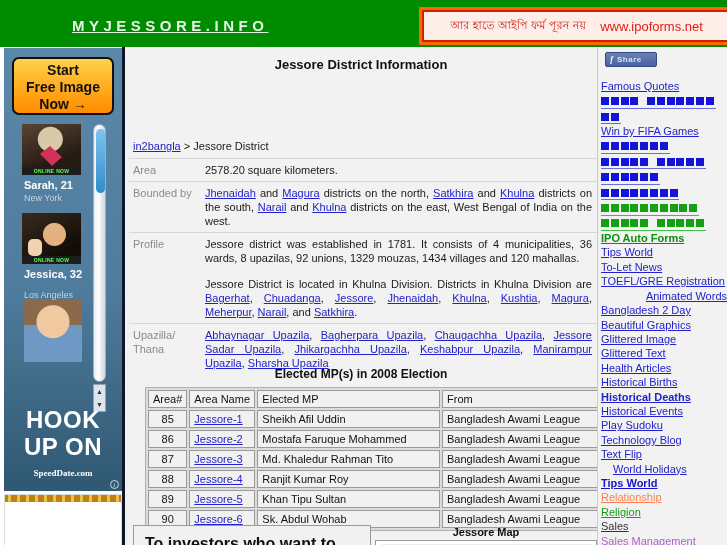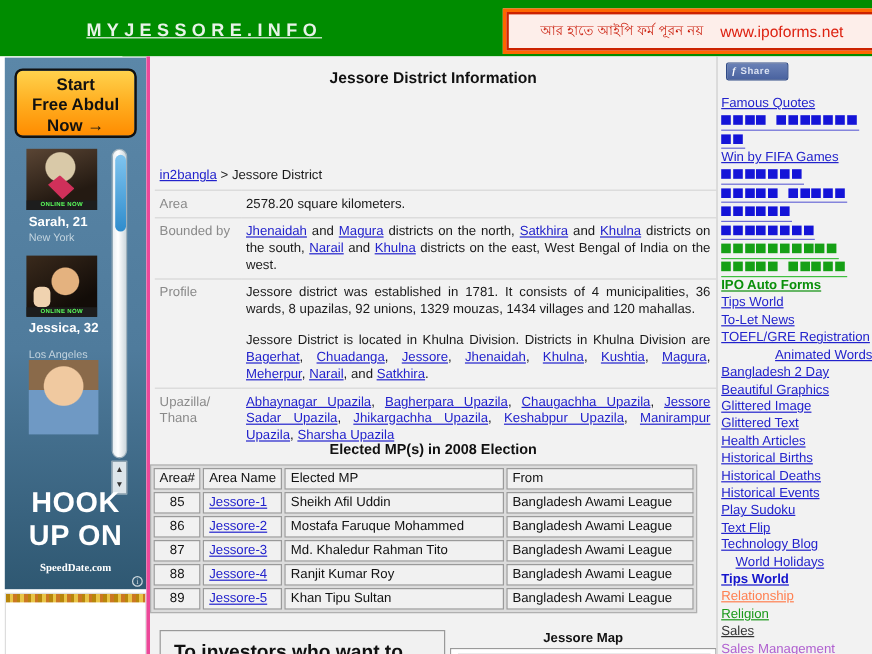--- a/index.html
+++ b/index.html
@@ -117,21 +117,21 @@
     position: absolute; left: 0; top: 16px; width: 118px; text-align: center;
     font-size: 17px; font-weight: bold; font-family: "Liberation Serif", serif;
   }
   #shaadi-logo .s { color: #c0392b; }
   #shaadi-logo .d { color: #1a7a3c; font-size: 12px; }
 
   
   #center {
     position: absolute; left: 122px; top: 47px; width: 475px; height: 498px;
     background: #f2f2f2;
-    border-left: 3px solid #ec4899;
+    border-left: 3px solid #0f172a;
   }
   #page-title {
     position: absolute; left: 0; top: 10px; width: 472px; text-align: center;
     font-size: 13px; font-weight: bold; color: #111;
     font-family: "Liberation Sans", sans-serif;
   }
   #info-table {
     position: absolute; left: 4px; top: 88px; width: 468px;
     border-collapse: collapse; font-size: 11px;
     font-family: "Liberation Sans", sans-serif;
@@ -147,21 +147,21 @@
   #info-table td.lbl { width: 72px; color: #8a8a8a; white-space: nowrap; }
   #info-table td.val { text-align: justify; }
   a.link { color: #2222cc; text-decoration: underline; cursor: pointer; }
 
   #mp-heading {
     position: absolute; left: 0; top: 320px; width: 472px; text-align: center;
     font-size: 12px; font-weight: bold; color: #111;
     font-family: "Liberation Sans", sans-serif;
   }
   #mp-table {
-    position: absolute; left: 0; top: 340px; width: 456px;
+    position: absolute; left: 20px; top: 340px; width: 456px;
     border-collapse: separate; border-spacing: 2px;
     font-size: 11px; background: #dcdcdc;
     border: 1px solid #b0b0b0;
     font-family: "Liberation Sans", sans-serif;
   }
   #mp-table th, #mp-table td {
     background: #f1f1f1; border: 1px solid #9a9a9a;
     padding: 2px 4px; font-weight: normal; text-align: left;
     color: #111; height: 15px;
   }
@@ -232,21 +232,21 @@
       <span class="bn">আর হাতে আইপি ফর্ম পূরন নয়</span>
       <span class="url">www.ipoforms.net</span>
     </div>
   </div>
 
   <div id="left-col">
 
     <div id="speeddate-ad">
       <div id="sd-btn">
         <div>Start</div>
-        <div>Free Abdul</div>
+        <div>Free Image</div>
         <div>Now →</div>
       </div>
 
       <div class="sd-photo" style="left:18px; top:76px; background:
            radial-gradient(circle at 48% 30%, #d9c9a8 0 12px, transparent 13px),
            linear-gradient(160deg,#5a4534,#241a12 70%);">
         <div style="position:absolute;left:18px;top:22px;width:22px;height:20px;background:#d0305a;clip-path:polygon(0 40%,45% 0,100% 55%,55% 100%);"></div>
         <div class="bar">ONLINE NOW</div>
       </div>
       <div class="sd-name" style="left:20px; top:131px;">Sarah, 21</div>
@@ -360,20 +360,26 @@
           <tr>
             <td class="num">88</td>
             <td class="area"><a class="link">Jessore-4</a></td>
             <td>Ranjit Kumar Roy</td>
             <td class="from">Bangladesh Awami League</td>
           </tr>
           <tr>
             <td class="num">89</td>
             <td class="area"><a class="link">Jessore-5</a></td>
             <td>Khan Tipu Sultan</td>
+            <td class="from">Bangladesh Awami League</td>
+          </tr>
+          <tr>
+            <td class="num">90</td>
+            <td class="area"><a class="link">Jessore-6</a></td>
+            <td>Sk. Abdul Wohab</td>
             <td class="from">Bangladesh Awami League</td>
           </tr>
         </tbody>
     </table>
 
     <div id="invest-ad">
       <div class="h">
         <div>To investors who want to</div>
 
       </div>
@@ -430,25 +436,25 @@
         <a class="slink" style="color: rgb(34, 34, 204);">Tips World</a>
         <a class="slink" style="color: rgb(34, 34, 204);">To-Let News</a>
         <a class="slink" style="color: rgb(34, 34, 204);">TOEFL/GRE Registration</a>
         <a class="slink" style="color: rgb(34, 34, 204); text-align: right;">Animated Words</a>
         <a class="slink" style="color: rgb(34, 34, 204);">Bangladesh 2 Day</a>
         <a class="slink" style="color: rgb(34, 34, 204);">Beautiful Graphics</a>
         <a class="slink" style="color: rgb(34, 34, 204);">Glittered Image</a>
         <a class="slink" style="color: rgb(34, 34, 204);">Glittered Text</a>
         <a class="slink" style="color: rgb(34, 34, 204);">Health Articles</a>
         <a class="slink" style="color: rgb(34, 34, 204);">Historical Births</a>
-        <a class="slink" style="color: rgb(34, 34, 204);">Historical Deaths</a>
+        <a class="slink" style="color: rgb(34, 34, 204); font-weight: bold;">Historical Deaths</a>
         <a class="slink" style="color: rgb(34, 34, 204);">Historical Events</a>
         <a class="slink" style="color: rgb(34, 34, 204);">Play Sudoku</a>
+        <a class="slink" style="color: rgb(34, 34, 204);">Technology Blog</a>
         <a class="slink" style="color: rgb(34, 34, 204);">Text Flip</a>
-        <a class="slink" style="color: rgb(34, 34, 204);">Technology Blog</a>
         <a class="slink" style="color: rgb(34, 34, 204); margin-left: 12px;">World Holidays</a>
         <a class="slink" style="color: rgb(20, 20, 204); font-weight: bold;">Tips World</a>
         <a class="slink" style="color: rgb(255, 127, 80);">Relationship</a>
         <a class="slink" style="color: rgb(26, 154, 26);">Religion</a>
         <a class="slink" style="color: rgb(51, 51, 51);">Sales</a>
         <a class="slink" style="color: rgb(176, 96, 208);">Sales Management</a>
       </div>
   </div>
 
 </div>

